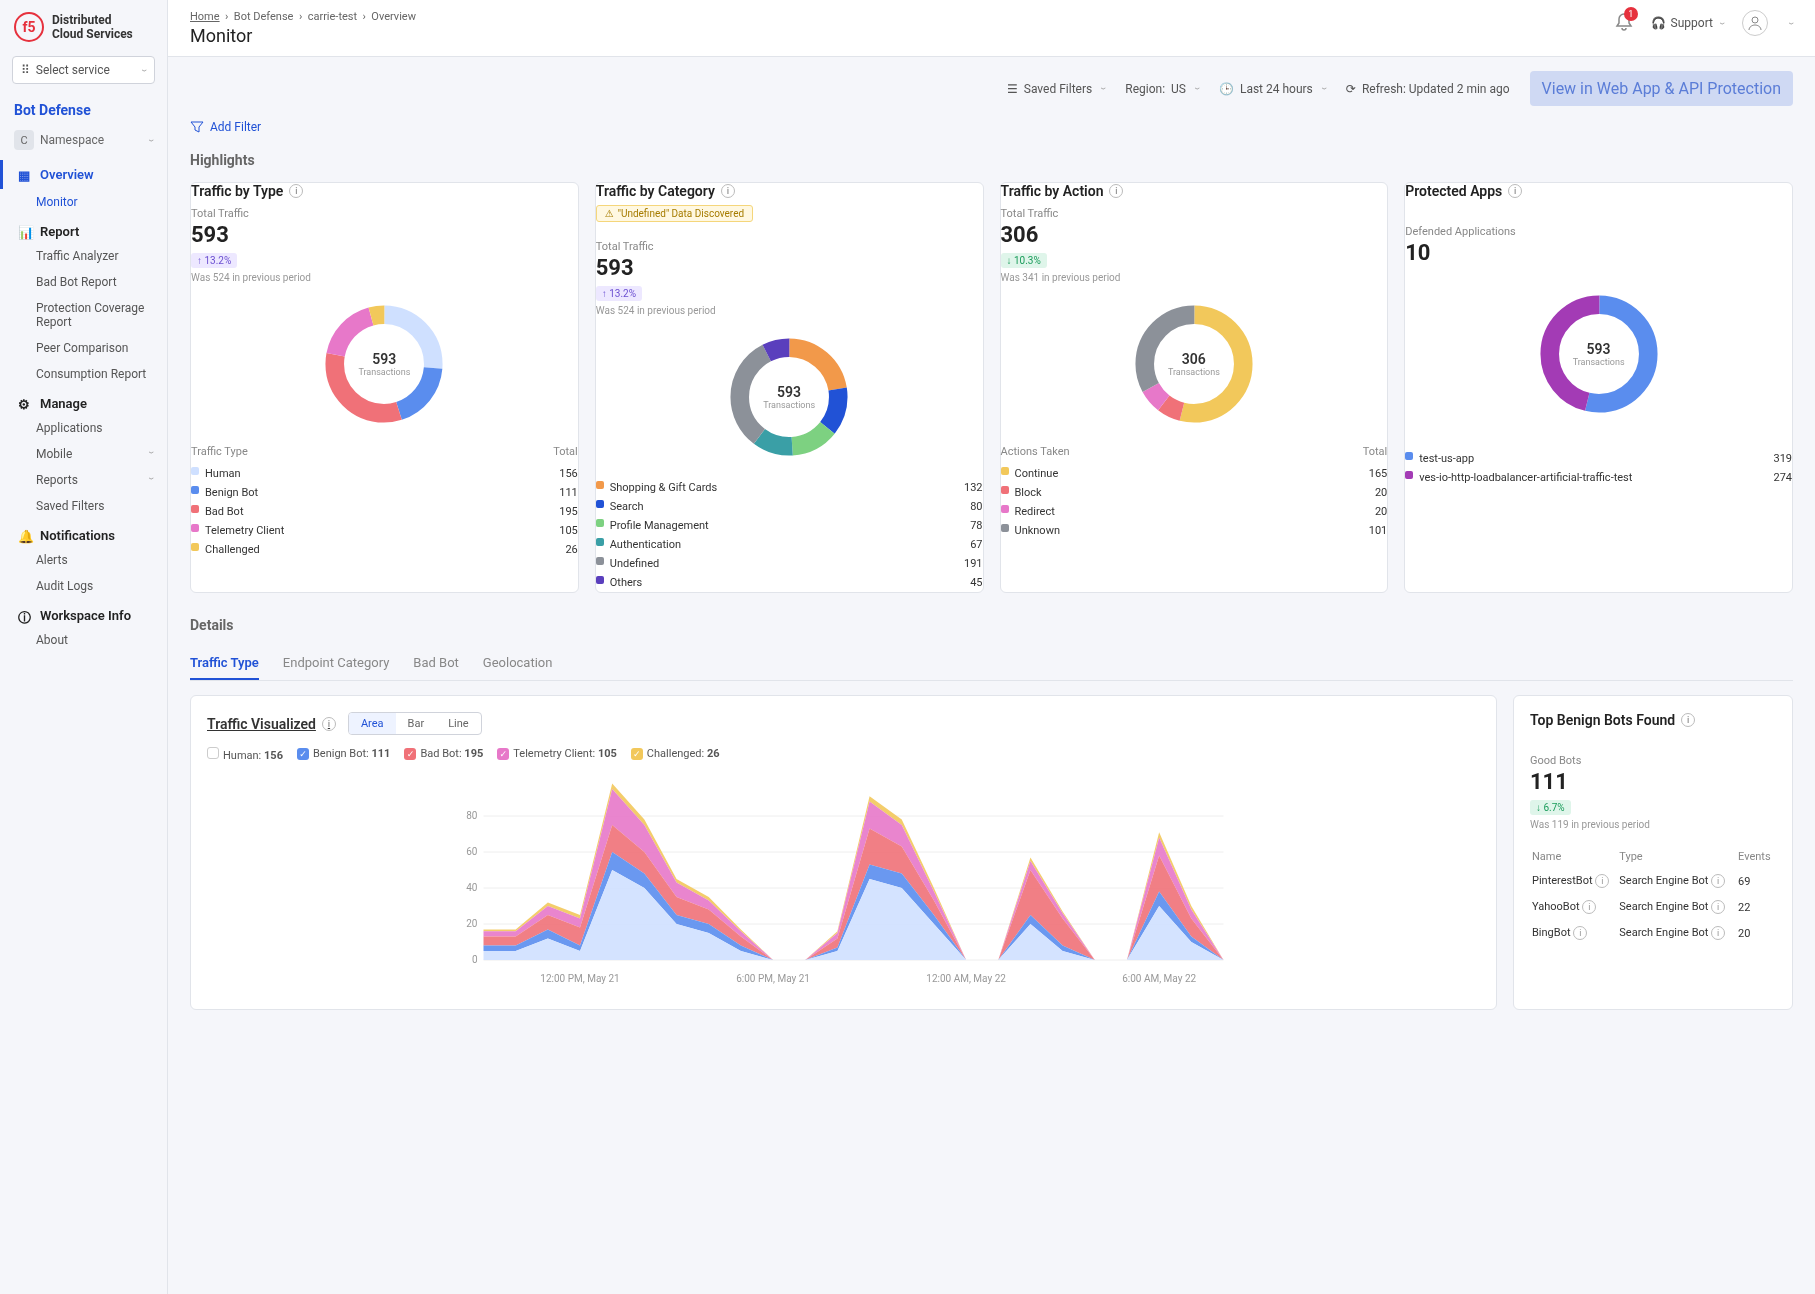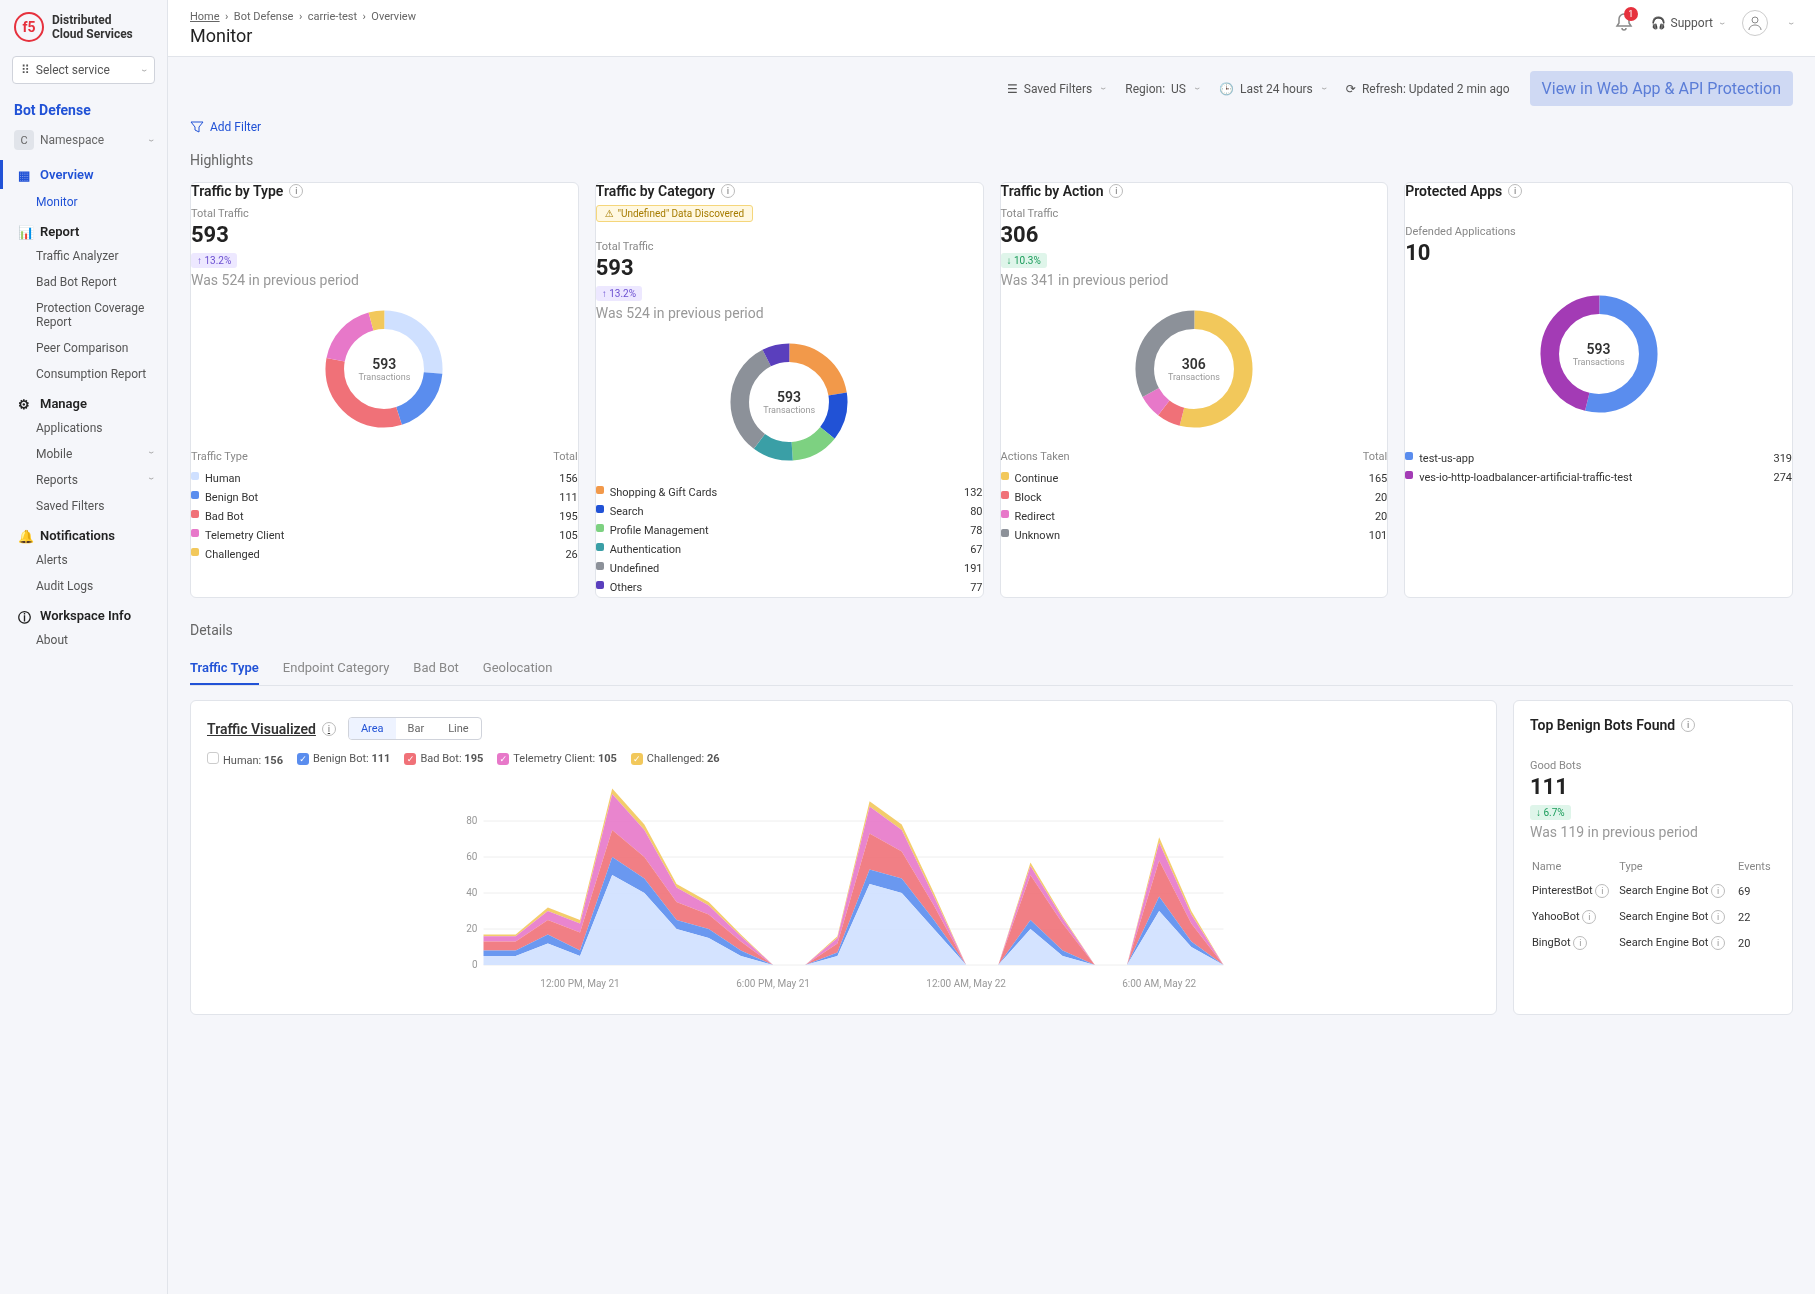--- a/index.html
+++ b/index.html
@@ -27,32 +27,32 @@
 .topbar-right { display: flex; align-items: center; gap: 18px; }
 .bell { position: relative; width: 20px; height: 24px; }
 .bell-badge { position: absolute; top: -4px; right: -4px; background: #e6313d; color: #fff; font-size: 9px; width: 14px; height: 14px; border-radius: 50%; display: flex; align-items: center; justify-content: center; }
 .support { font-size: 12px; color: #555; display: flex; align-items: center; gap: 4px; }
 .avatar { width: 26px; height: 26px; border-radius: 50%; border: 1px solid #ccc; display: flex; align-items: center; justify-content: center; color: #888; }
 .toolbar { padding: 14px 22px 8px; display: flex; justify-content: flex-end; align-items: center; gap: 20px; font-size: 12px; color: #555; }
 .toolbar-item { display: flex; align-items: center; gap: 6px; }
 .btn-view { background: #cfd9f3; color: #5b7dd7; border-radius: 4px; padding: 8px 12px; font-size: 16px; }
 .add-filter-row { padding: 6px 22px 10px; display: flex; align-items: center; gap: 6px; font-size: 12px; color: #2152d6; }
 .content-area { padding: 0 22px 24px; }
-.h-section { font-size: 14px; color: #666; margin: 8px 0 14px; }
+.h-section { font-size: 14px; color: #666; margin: 8px 0 14px; font-weight: bold; }
 .cards-row { display: grid; grid-template-columns: repeat(4, 1fr); gap: 16px; }
 .card { background: #fff; border: 1px solid #e1e4ea; border-radius: 6px; }
 .card-title { font-size: 14px; font-weight: 600; color: #222; display: flex; align-items: center; gap: 6px; margin-bottom: 6px; }
 .info-icon { width: 14px; height: 14px; border: 1px solid #bbb; border-radius: 50%; display: inline-flex; align-items: center; justify-content: center; font-size: 9px; color: #999; }
 .warning-pill { display: inline-flex; align-items: center; gap: 4px; background: #fff8e1; border: 1px solid #f5d67b; color: #a67c00; font-size: 10px; padding: 2px 8px; border-radius: 3px; margin-bottom: 10px; }
 .metric-label { font-size: 11px; color: #888; margin-top: 8px; }
 .metric-val { font-size: 22px; font-weight: 700; color: #222; margin-top: 2px; }
 .delta { display: inline-block; font-size: 10px; padding: 2px 6px; border-radius: 3px; margin-top: 6px; }
 .delta.up-purple { background: #ede8ff; color: #6b4fd1; }
 .delta.down-green { background: #dff5ea; color: #1a9c5a; }
-.prev-text { font-size: 14px; color: #999; margin-top: 4px; }
+.prev-text { font-size: 10px; color: #999; margin-top: 4px; }
 .donut-wrap { display: flex; justify-content: center; margin: 16px 0; position: relative; }
 .donut-center { position: absolute; top: 50%; left: 50%; transform: translate(-50%, -50%); text-align: center; }
 .donut-center .n { font-size: 14px; font-weight: 600; }
 .donut-center .t { font-size: 9px; color: #999; }
 .legend { font-size: 11px; }
 .legend-header { display: flex; justify-content: space-between; color: #888; margin-bottom: 6px; }
 .legend-row { display: flex; justify-content: space-between; padding: 3px 0; }
 .legend-left { display: flex; gap: 6px; }
 .sw { width: 8px; height: 8px; border-radius: 2px; display: inline-block; }
 .details-section { margin-top: 24px; }
@@ -325,21 +325,21 @@
                   <span class="sw" style="background:#8c9199"></span>
                   <span>Undefined</span>
                 </span>
                 <span>191</span>
               </div>
               <div class="legend-row">
                 <span class="legend-left">
                   <span class="sw" style="background:#5a3fbd"></span>
                   <span>Others</span>
                 </span>
-                <span>77</span>
+                <span>45</span>
               </div>
             </div>
         </div>
 
         <div class="card">
           <div class="card-title">
               <span>Traffic by Action</span>
               <span class="info-icon">i</span>
             </div>
           <div class="metric-label">Total Traffic</div>

